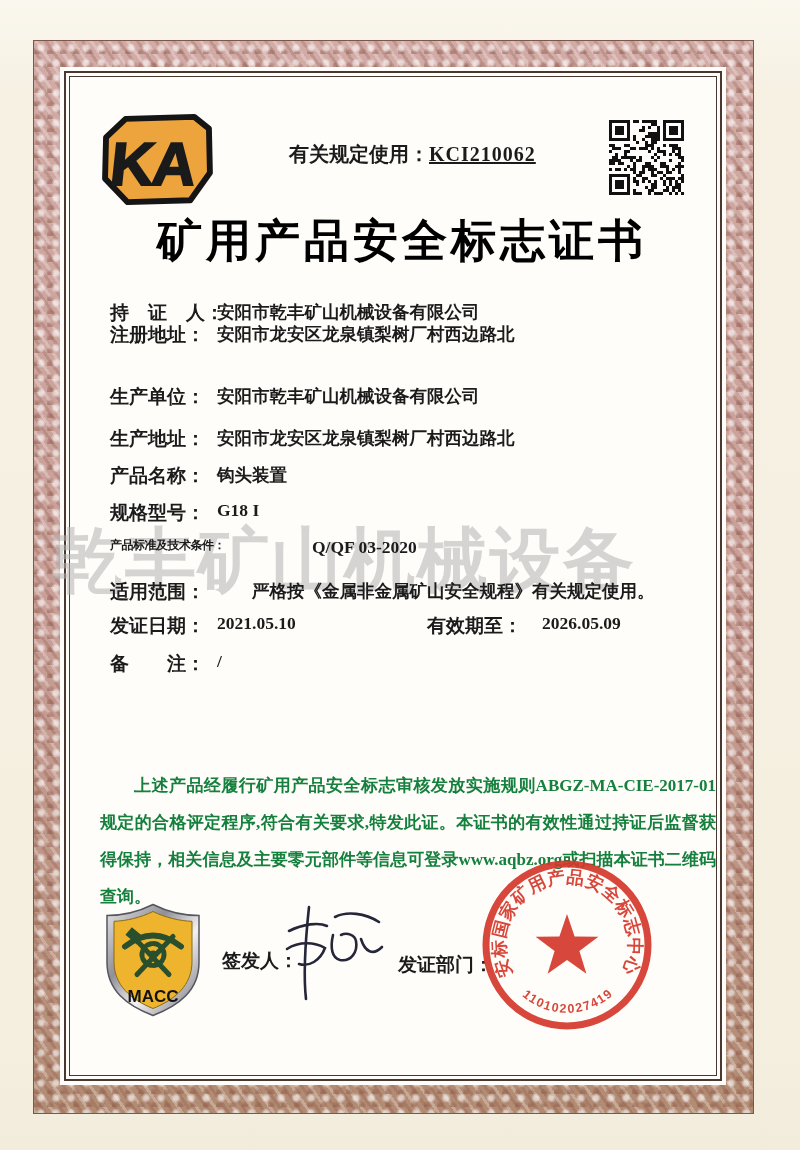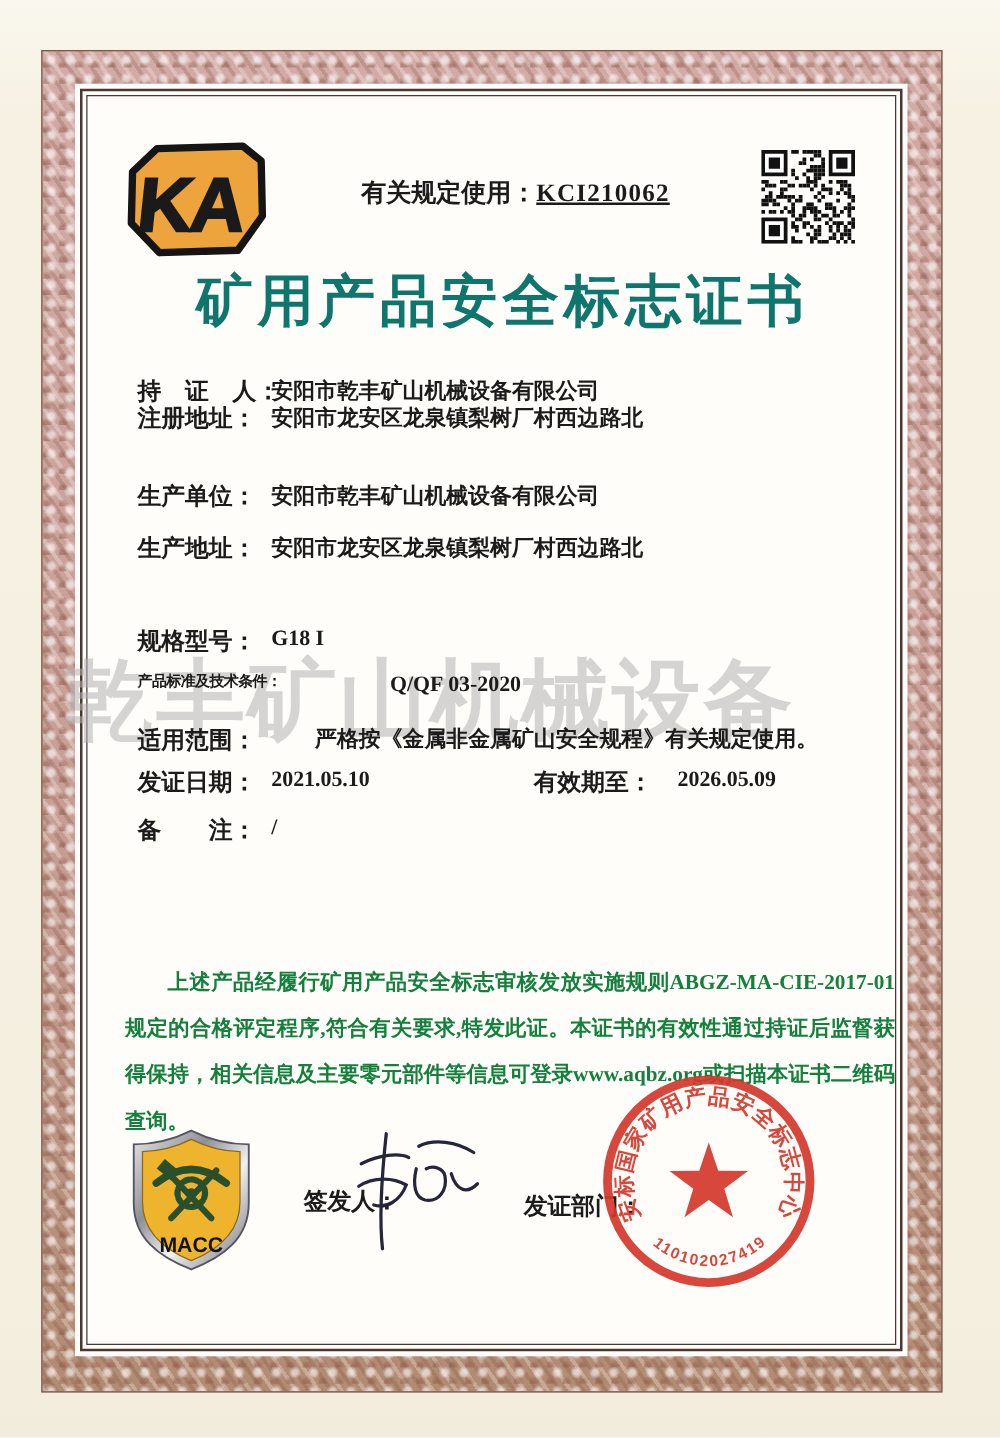--- a/index.html
+++ b/index.html
@@ -34,37 +34,37 @@
   .content{position:absolute;inset:0;z-index:3;}
   .abs{position:absolute;}
 
   .certno{left:289px;top:141px;font-size:20px;white-space:nowrap;}
   .certno .l{font-weight:bold;}
   .certno .v{font-family:"Liberation Serif",serif;font-weight:bold;letter-spacing:1px;text-decoration:underline;}
 
   .title{
     left:78px;width:648px;top:211px;text-align:center;
     font-family:"Liberation Serif",serif;
-    font-size:45px;font-weight:900;letter-spacing:4px;color:#0f766e;white-space:nowrap;
+    font-size:45px;font-weight:900;letter-spacing:4px;color:#000000;white-space:nowrap;
   }
 
   .frow{position:absolute;left:0;width:724px;height:30px;}
   .lab{position:absolute;left:110px;font-size:19px;font-weight:bold;white-space:nowrap;}
   .lab2{font-size:12px;letter-spacing:-0.5px;}
   .val{position:absolute;left:205px;font-size:17.5px;font-weight:600;white-space:nowrap;
        font-family:"Liberation Serif",serif;margin-left:12px;}
 
   .statement{
     left:100px;top:750px;width:616px;
     font-family:"Liberation Serif",serif;
     font-size:17px;line-height:37px;font-weight:600;
     text-align:justify;text-indent:2em;color:#15803d;
   }
 
-  .flabel{font-size:19px;font-weight:bold;white-space:nowrap;margin-left:21px;}
+  .flabel{font-size:19px;font-weight:bold;white-space:nowrap;}
   svg{display:block;}
 </style>
 </head>
 <body>
 
 <div class="band"></div>
 <div class="sheet"></div>
 
 <div class="watermark">乾丰矿山机械设备</div>
 
@@ -297,20 +297,24 @@
     <span class="val">安阳市龙安区龙泉镇梨树厂村西边路北</span>
   </div>
   <div class="frow" style="top:384px">
     <span class="lab">生产单位：</span>
     <span class="val">安阳市乾丰矿山机械设备有限公司</span>
   </div>
   <div class="frow" style="top:426px">
     <span class="lab">生产地址：</span>
     <span class="val">安阳市龙安区龙泉镇梨树厂村西边路北</span>
   </div>
+  <div class="frow" style="top:463px">
+    <span class="lab">产品名称：</span>
+    <span class="val">钩头装置</span>
+  </div>
   <div class="frow" style="top:500px">
     <span class="lab">规格型号：</span>
     <span class="val">G18 I</span>
   </div>
   <div class="frow" style="top:537px">
     <span class="lab lab2">产品标准及技术条件：</span>
     <span class="val" style="left:300px">Q/QF 03-2020</span>
   </div>
   <div class="frow" style="top:579px">
     <span class="lab">适用范围：</span>

